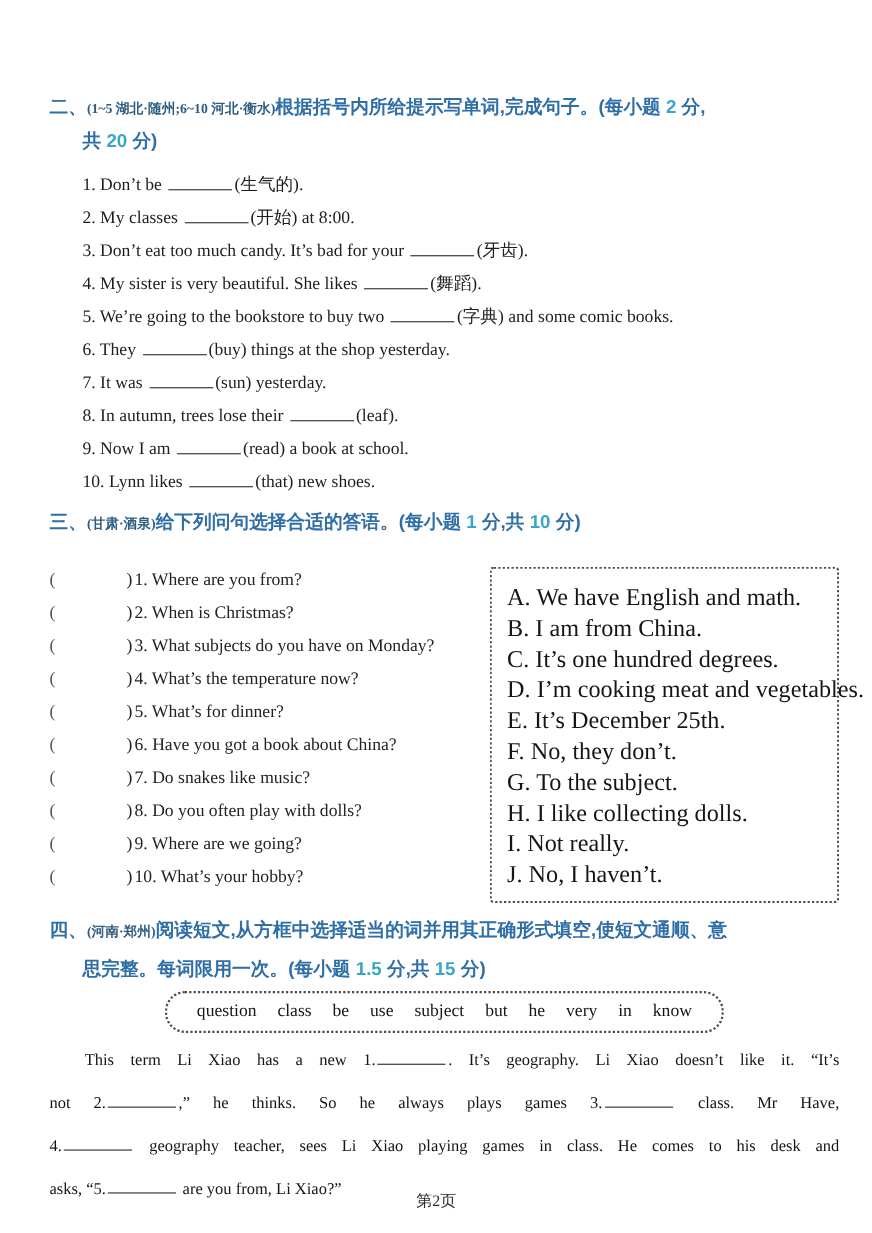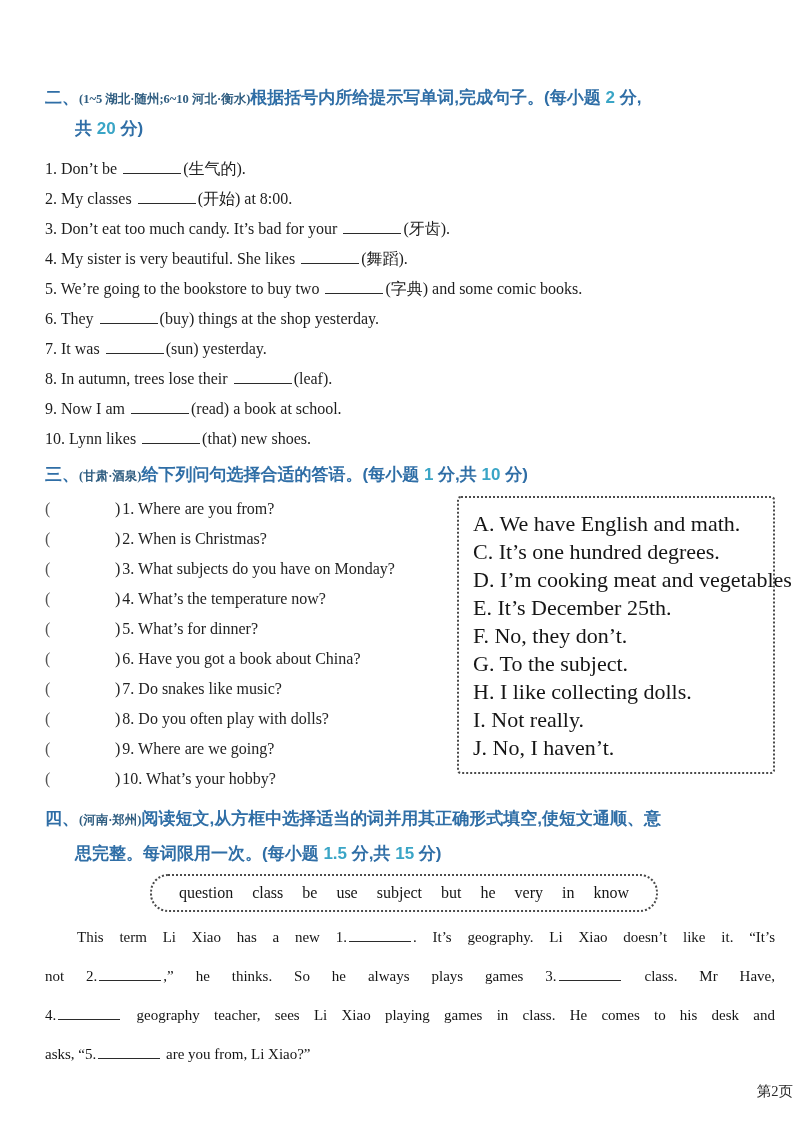--- a/index.html
+++ b/index.html
@@ -2,49 +2,49 @@
 <html><head>
 <meta charset="utf-8">
 <style>
   * { margin: 0; padding: 0; box-sizing: border-box; }
   html, body { background: #ffffff; }
   .page {
     position: relative;
     width: 793px; height: 1121px;
     background: #ffffff;
     overflow: hidden;
-    padding: 83px 18px 0 45px;
+    padding: 83px 30px 0 45px;
     font-family: "Liberation Serif", serif;
     color: #1d1d1d;
   }
   
   .sh-line {
     font-family: "Liberation Sans", sans-serif;
     font-size: 17px; line-height: 30px;
     color: #2f6ea6; font-weight: 600;
     white-space: nowrap;
   }
   .sh-line.indent { padding-left: 30px; }
   .sec-src {
     font-family: "Liberation Serif", serif;
     font-size: 12.5px; font-weight: 600;
     color: #2f5d80;
   }
   .score-num { color: #3aa5c6; }
   
-  .q-list { margin-top: 10px; }
+  .q-list { margin-top: 10px; margin-left: 30px; }
   .q-item { font-size: 16px; line-height: 30px; white-space: nowrap; }
   .blank {
     display: inline-block; width: 58px; height: 1em;
     border-bottom: 1.2px solid #2b2b2b;
     margin: 0 2px 0 6px; vertical-align: baseline;
   }
   
   .sec3-head { margin-top: 6px; }
-  .sec3-body { display: flex; margin-top: 3px; gap: 44px; }
+  .sec3-body { display: flex; margin-top: 22px; gap: 44px; }
   .m-col { width: 400px; }
   .m-item { font-size: 16px; line-height: 30px; white-space: nowrap; color: #222; }
   .p-open { display: inline-block; width: 70px; color: #555; }
   .m-no { margin-left: 2px; }
   .ans-box {
     width: 318px; align-self: flex-start;
     border: 2px dotted #4a4a4a; border-radius: 4px;
     padding: 12px 14px 10px 14px;
     margin-top: 2px;
   }
@@ -61,21 +61,21 @@
   .passage { margin-top: 6px; font-size: 15px; line-height: 39px; color: #151515; }
   .p-line.just { text-align: justify; text-align-last: justify; }
   .p-line.first { text-indent: 32px; }
   .pblank {
     display: inline-block; width: 62px; height: 1em;
     border-bottom: 1.2px solid #2b2b2b;
     margin: 0 2px; vertical-align: baseline;
   }
   .footer {
     position: absolute; left: 0; right: 0; bottom: 20px;
-    text-align: right; font-size: 14.5px; color: #2a2a2a;
+    text-align: center; font-size: 14.5px; color: #2a2a2a;
     font-family: "Liberation Serif", serif;
   }
 </style>
 </head>
 <body>
 
 <div class="page">
 
   <div>
     <div class="sh-line">
@@ -110,20 +110,21 @@
         <div class="m-item"><span class="p-open">(</span><span>)</span><span class="m-no">4.</span> <span>What’s the temperature now?</span></div>
         <div class="m-item"><span class="p-open">(</span><span>)</span><span class="m-no">5.</span> <span>What’s for dinner?</span></div>
         <div class="m-item"><span class="p-open">(</span><span>)</span><span class="m-no">6.</span> <span>Have you got a book about China?</span></div>
         <div class="m-item"><span class="p-open">(</span><span>)</span><span class="m-no">7.</span> <span>Do snakes like music?</span></div>
         <div class="m-item"><span class="p-open">(</span><span>)</span><span class="m-no">8.</span> <span>Do you often play with dolls?</span></div>
         <div class="m-item"><span class="p-open">(</span><span>)</span><span class="m-no">9.</span> <span>Where are we going?</span></div>
         <div class="m-item"><span class="p-open">(</span><span>)</span><span class="m-no">10.</span> <span>What’s your hobby?</span></div>
       </div>
       <div class="ans-box">
         <div class="ans-item">A. We have English and math.</div>
+        <div class="ans-item">B. I am from China.</div>
         <div class="ans-item">C. It’s one hundred degrees.</div>
         <div class="ans-item">D. I’m cooking meat and vegetables.</div>
         <div class="ans-item">E. It’s December 25th.</div>
         <div class="ans-item">F. No, they don’t.</div>
         <div class="ans-item">G. To the subject.</div>
         <div class="ans-item">H. I like collecting dolls.</div>
         <div class="ans-item">I. Not really.</div>
         <div class="ans-item">J. No, I haven’t.</div>
       </div>
     </div>

